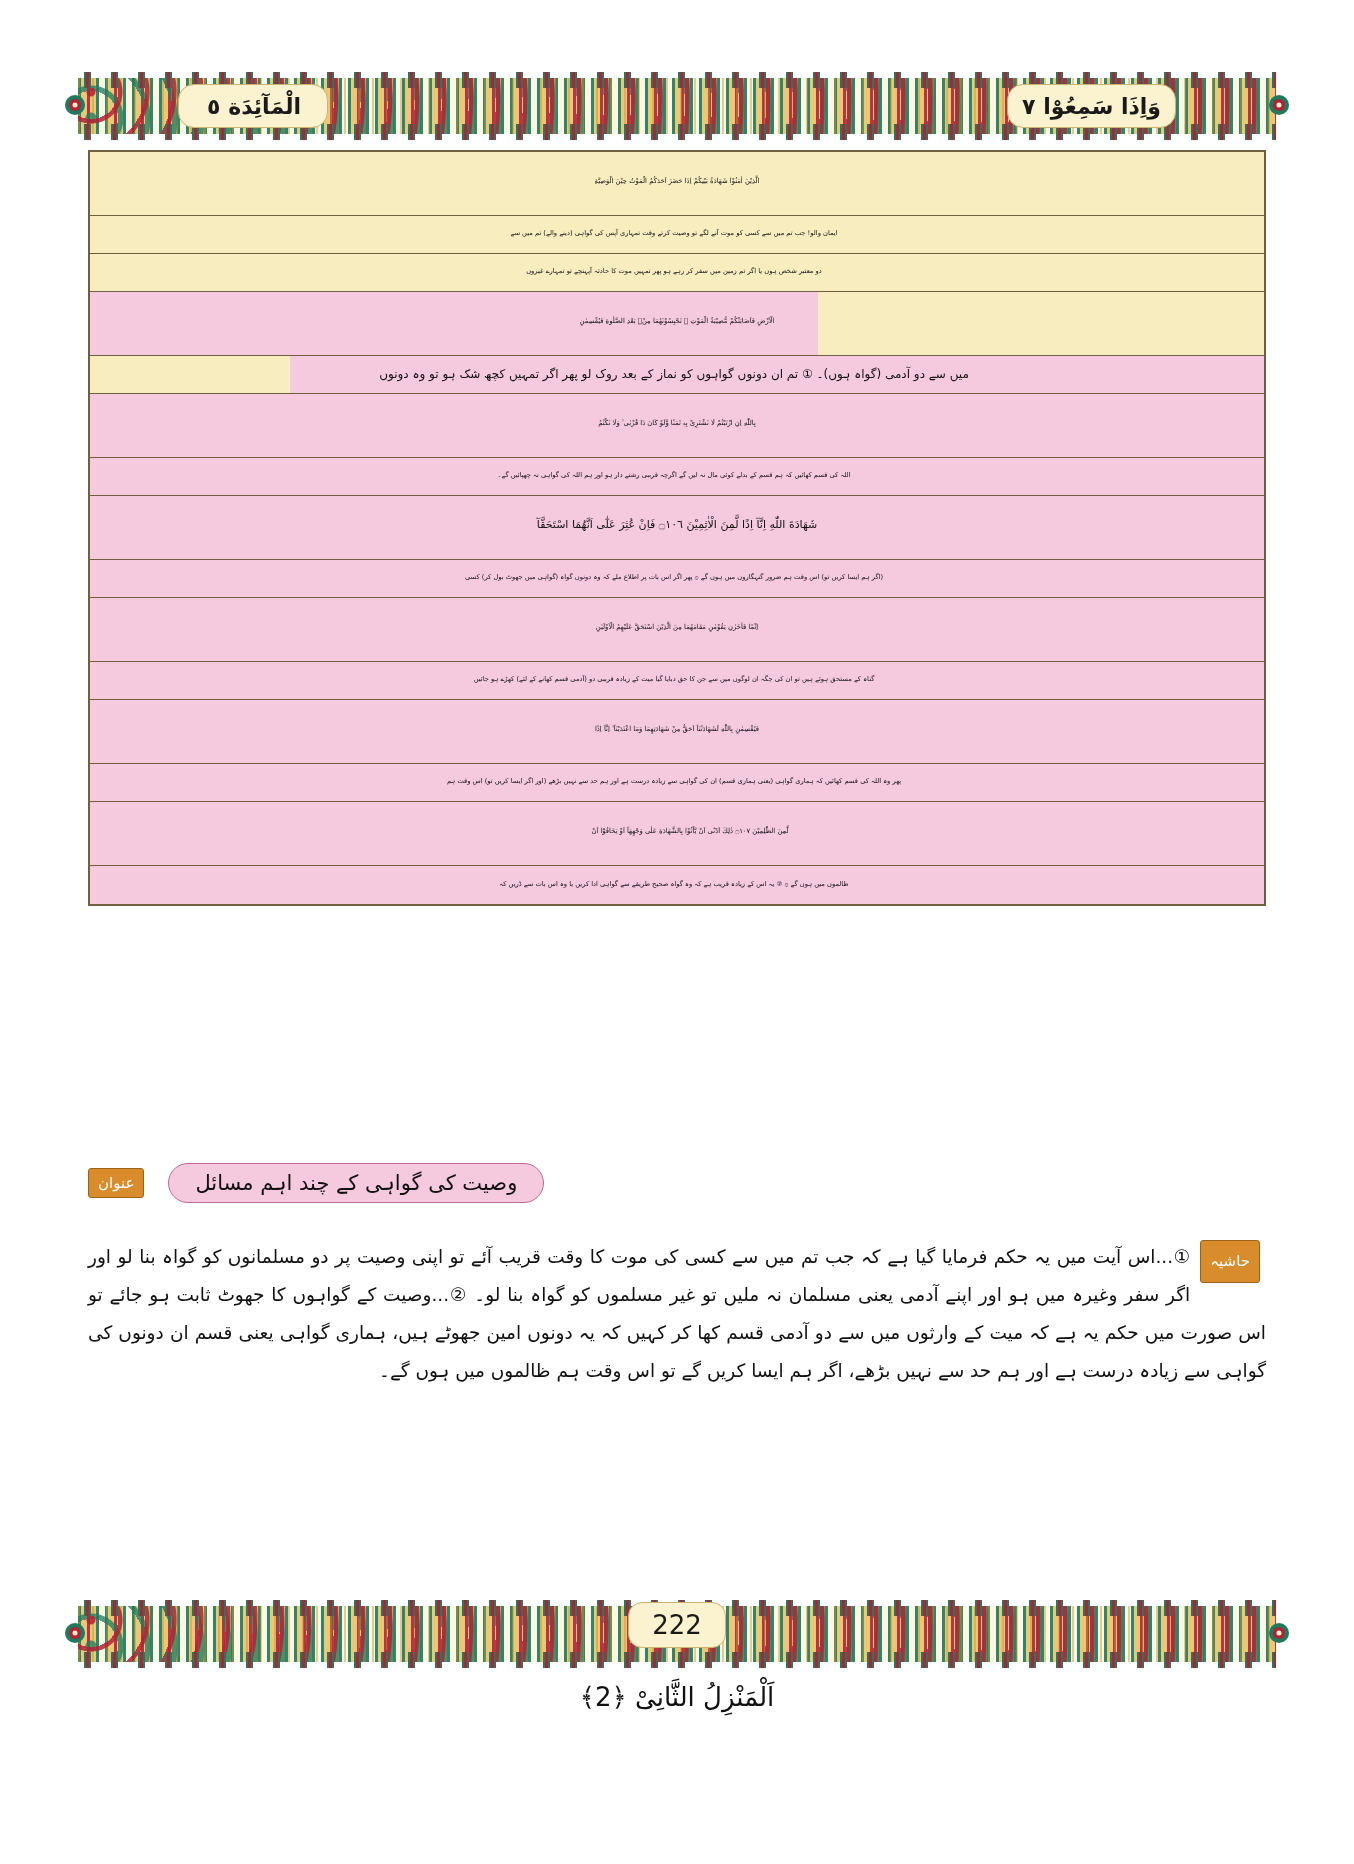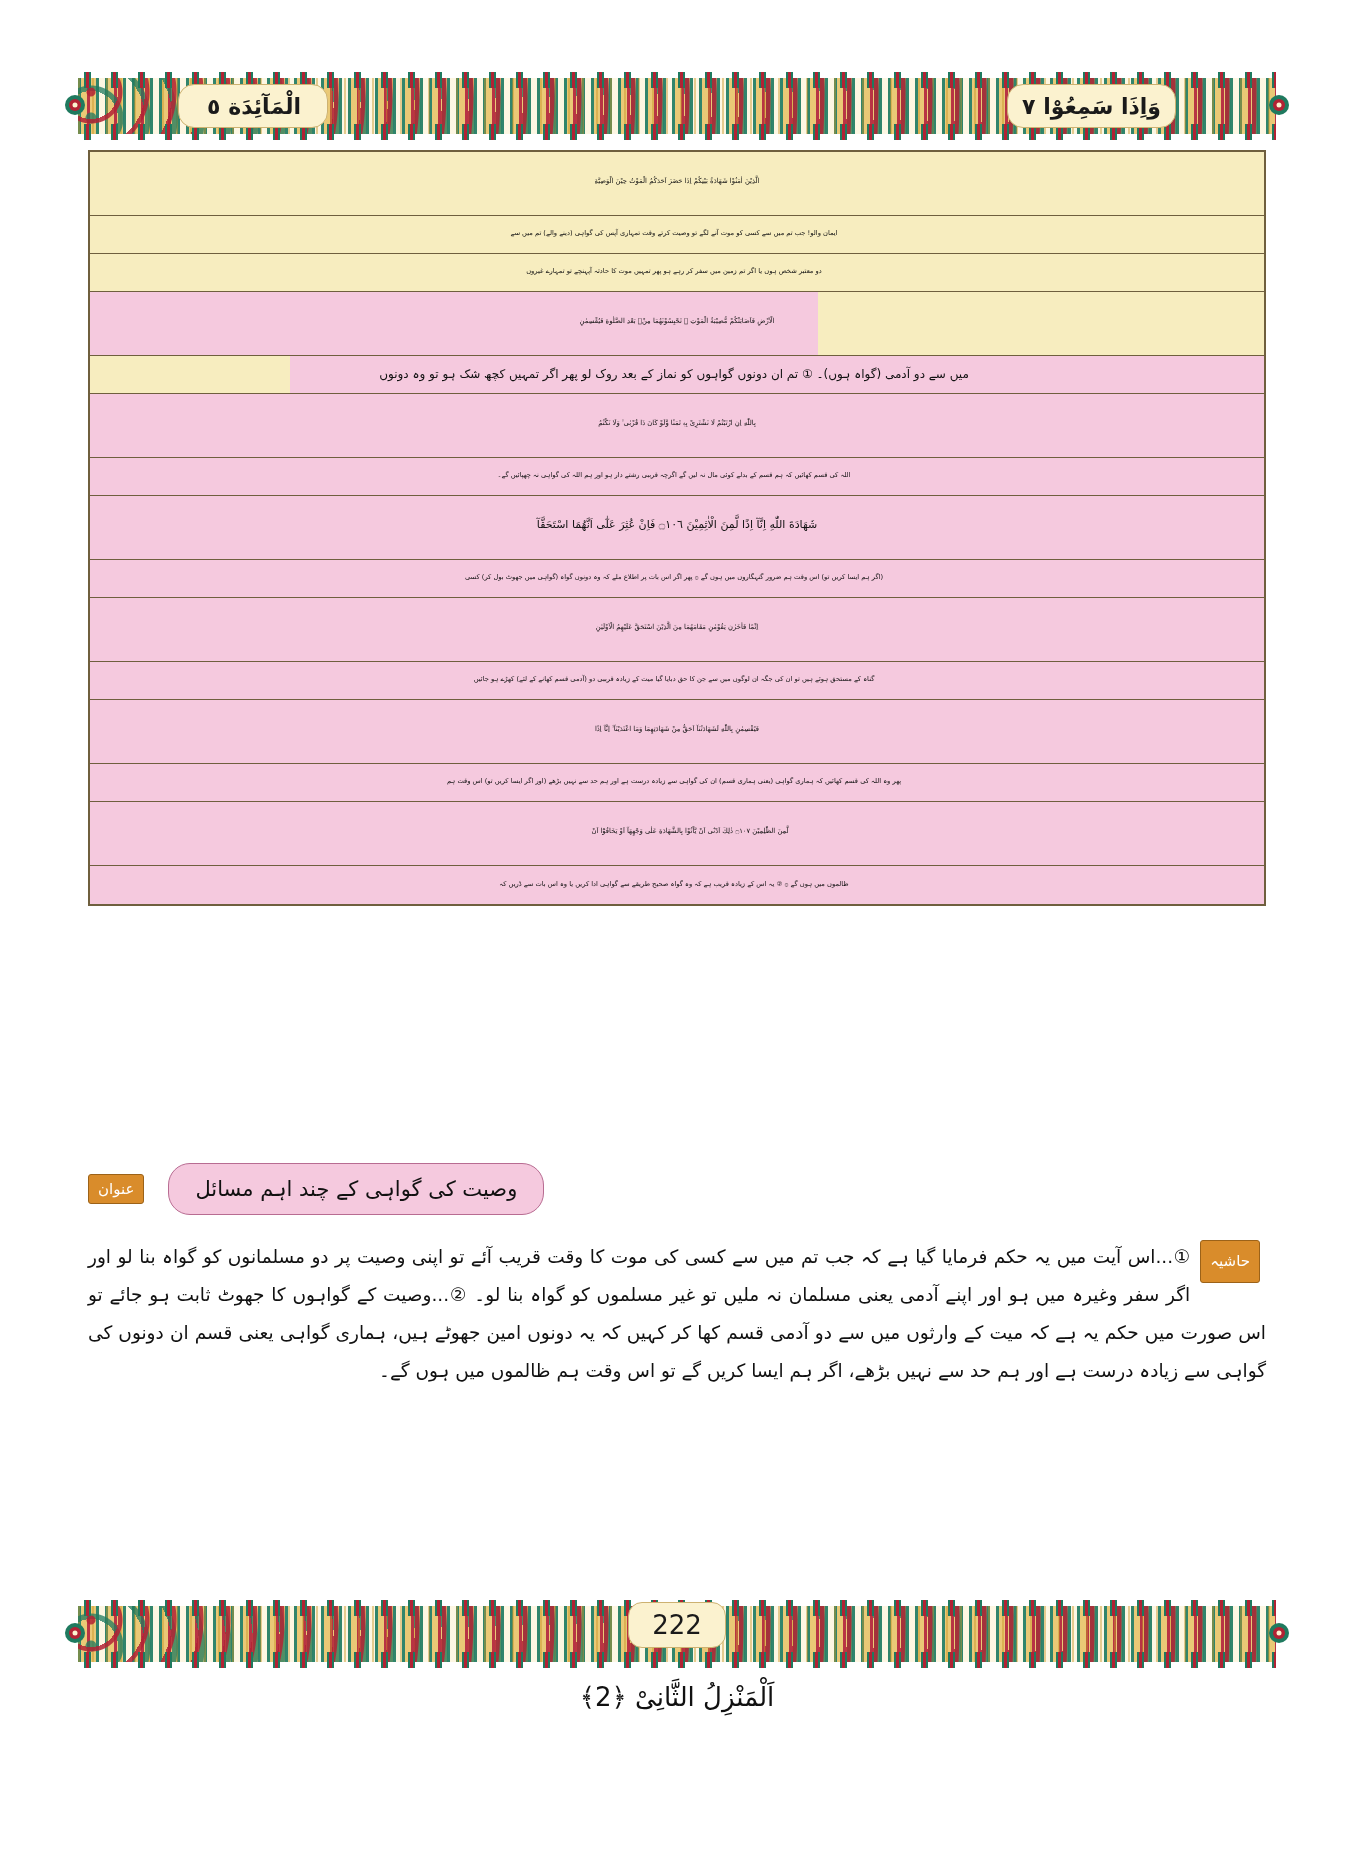--- a/index.html
+++ b/index.html
@@ -133,21 +133,21 @@
     top:1163px;
     display:flex;flex-direction:row-reverse;align-items:center;justify-content:flex-start;
     direction:rtl;
     gap:24px;
     padding-right:10px;
   }
   .topic-pill{
     background:#f5c9de;
     border:1.5px solid #b86c92;
     border-radius:22px;
-    padding:13px 26px;
+    padding:7px 26px;
     font-size:21px;color:#111;
     font-family:"DejaVu Sans","Liberation Sans",sans-serif;
     white-space:nowrap;
   }
   .tag-box{
     background:#d98c2b;
     border:1px solid #9c6218;
     color:#ffffff;
     font-size:15px;
     padding:5px 9px;

